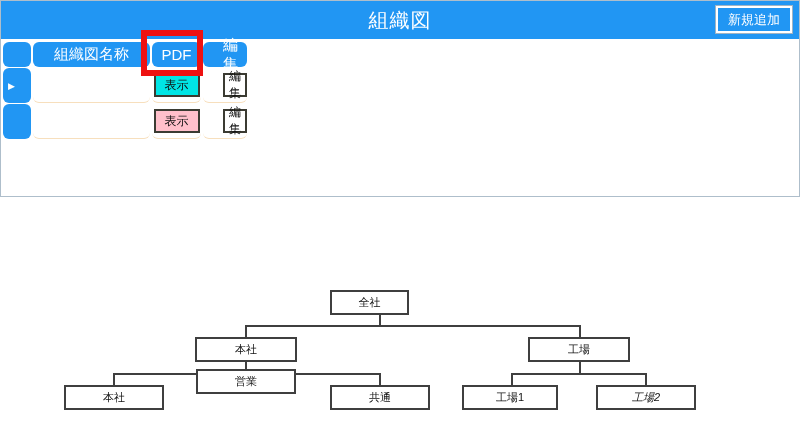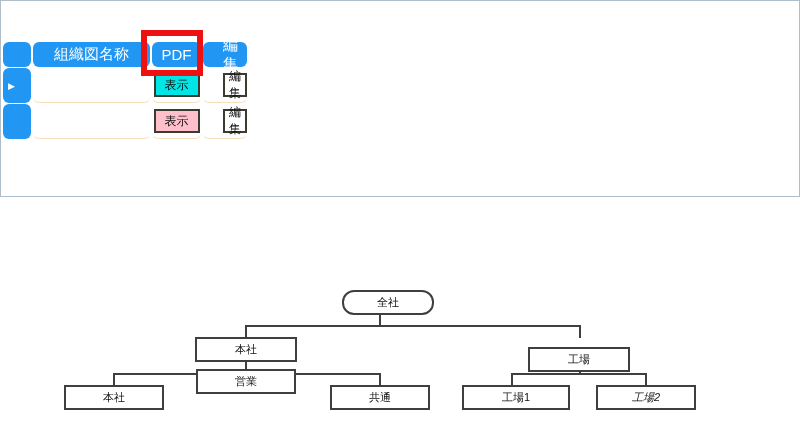--- a/index.html
+++ b/index.html
@@ -49,20 +49,24 @@
           font-size: 11px; color: #111; pointer-events: auto; }
   .line { position: absolute; background: #3f3f3f; }
 </style>
 </head>
 <body>
 
 <div class="page">
 
   <section class="panel">
 
+    <header class="titlebar">
+      <h1>組織図</h1>
+      <button class="add-btn">新規追加</button>
+    </header>
 
     <div class="grid">
 
       <div class="grid-row head-row">
         <div class="cell sel head"></div>
         <div class="cell name head">組織図名称</div>
         <div class="cell pdf head">PDF</div>
         <div class="cell edit head">編集</div>
       </div>
 
@@ -106,24 +110,24 @@
     <div class="line" style="left:113px; top:373px; width:268px; height:2px;"></div>
     <div class="line" style="left:113px; top:373px; width:2px; height:13px;"></div>
     <div class="line" style="left:245px; top:373px; width:2px; height:13px;"></div>
     <div class="line" style="left:379px; top:373px; width:2px; height:13px;"></div>
 
     <div class="line" style="left:579px; top:361px; width:2px; height:13px;"></div>
     <div class="line" style="left:511px; top:373px; width:136px; height:2px;"></div>
     <div class="line" style="left:511px; top:373px; width:2px; height:13px;"></div>
     <div class="line" style="left:645px; top:373px; width:2px; height:13px;"></div>
 
-    <div class="node" style="left:342px; top:290px; width:92px;border-radius:12px;">全社</div>
+    <div class="node" style="left:330px; top:290px; width:79px;">全社</div>
     <div class="node" style="left:195px; top:337px; width:102px;">本社</div>
-    <div class="node" style="left:528px; top:347px; width:102px;">工場</div>
+    <div class="node" style="left:528px; top:337px; width:102px;">工場</div>
     <div class="node" style="left:64px;  top:385px; width:100px;">本社</div>
     <div class="node" style="left:196px; top:369px; width:100px;">営業</div>
     <div class="node" style="left:330px; top:385px; width:100px;">共通</div>
-    <div class="node" style="left:462px; top:385px; width:108px;">工場1</div>
+    <div class="node" style="left:462px; top:385px; width:96px;">工場1</div>
     <div class="node" style="left:596px; top:385px; width:100px;font-style:italic;">工場2</div>
 
   </section>
 
 </div>
 
 </body></html>

